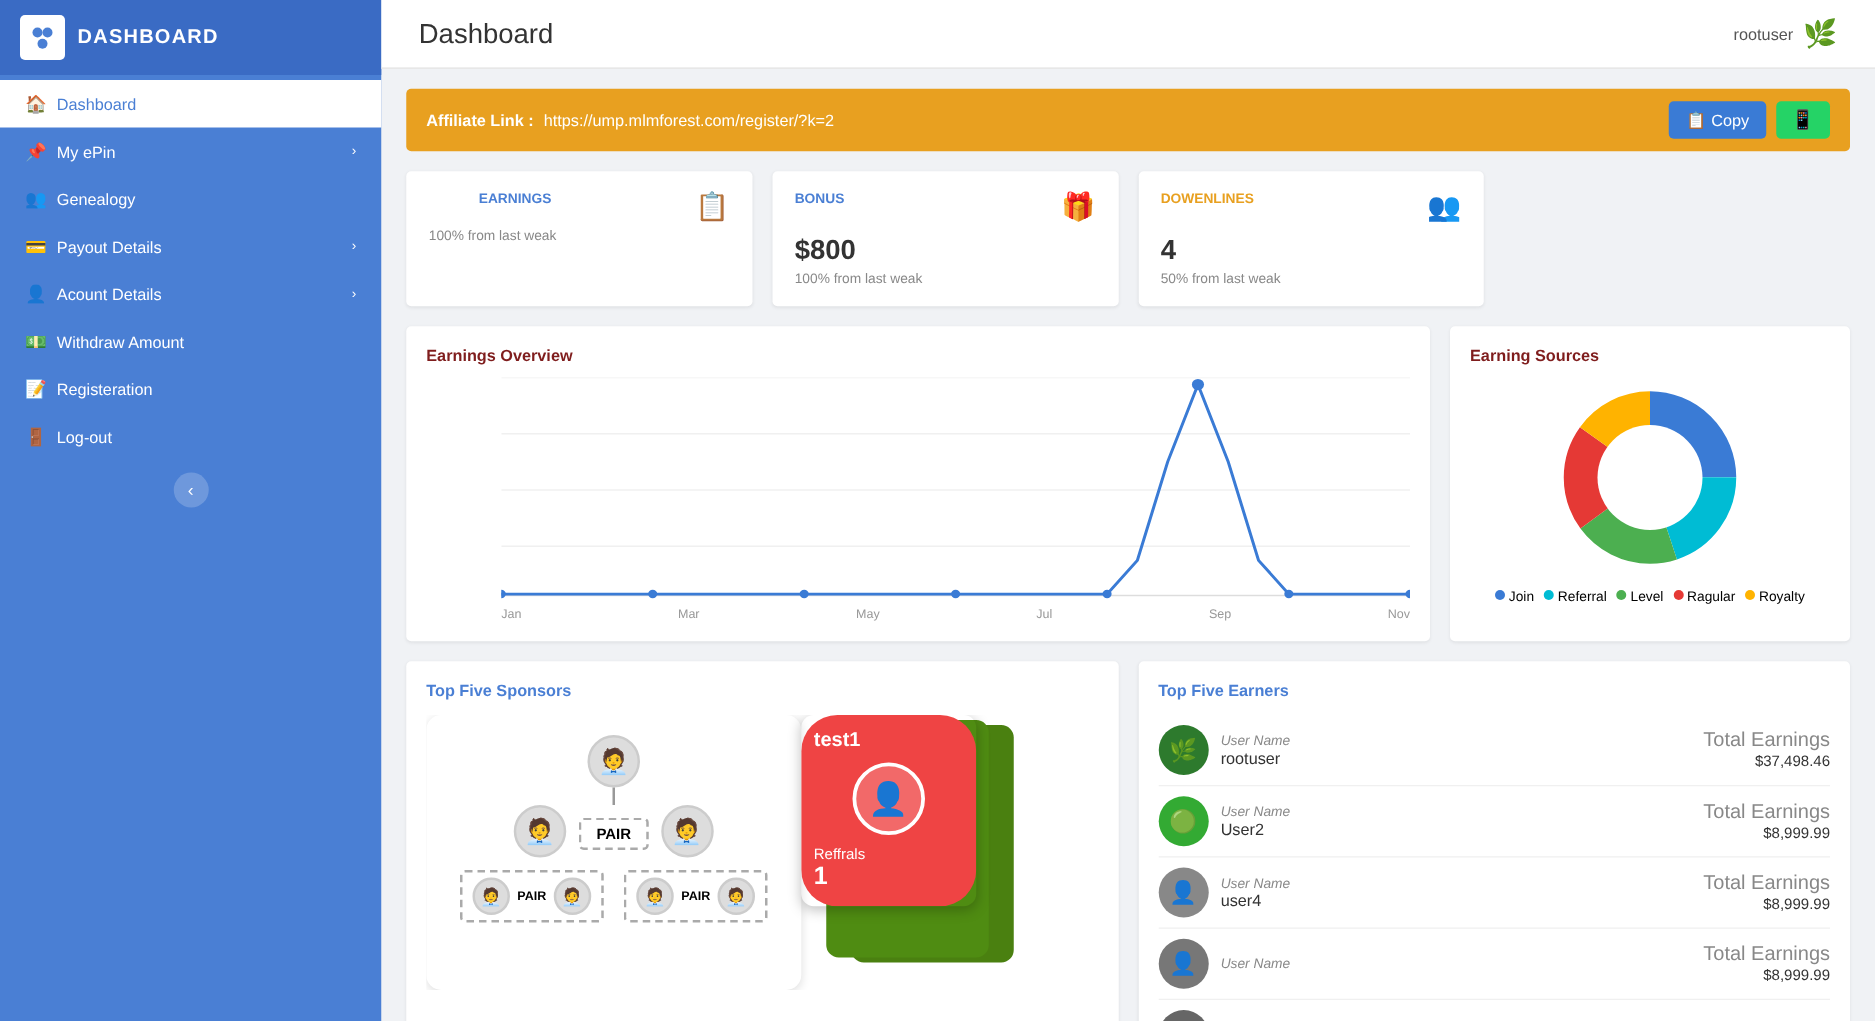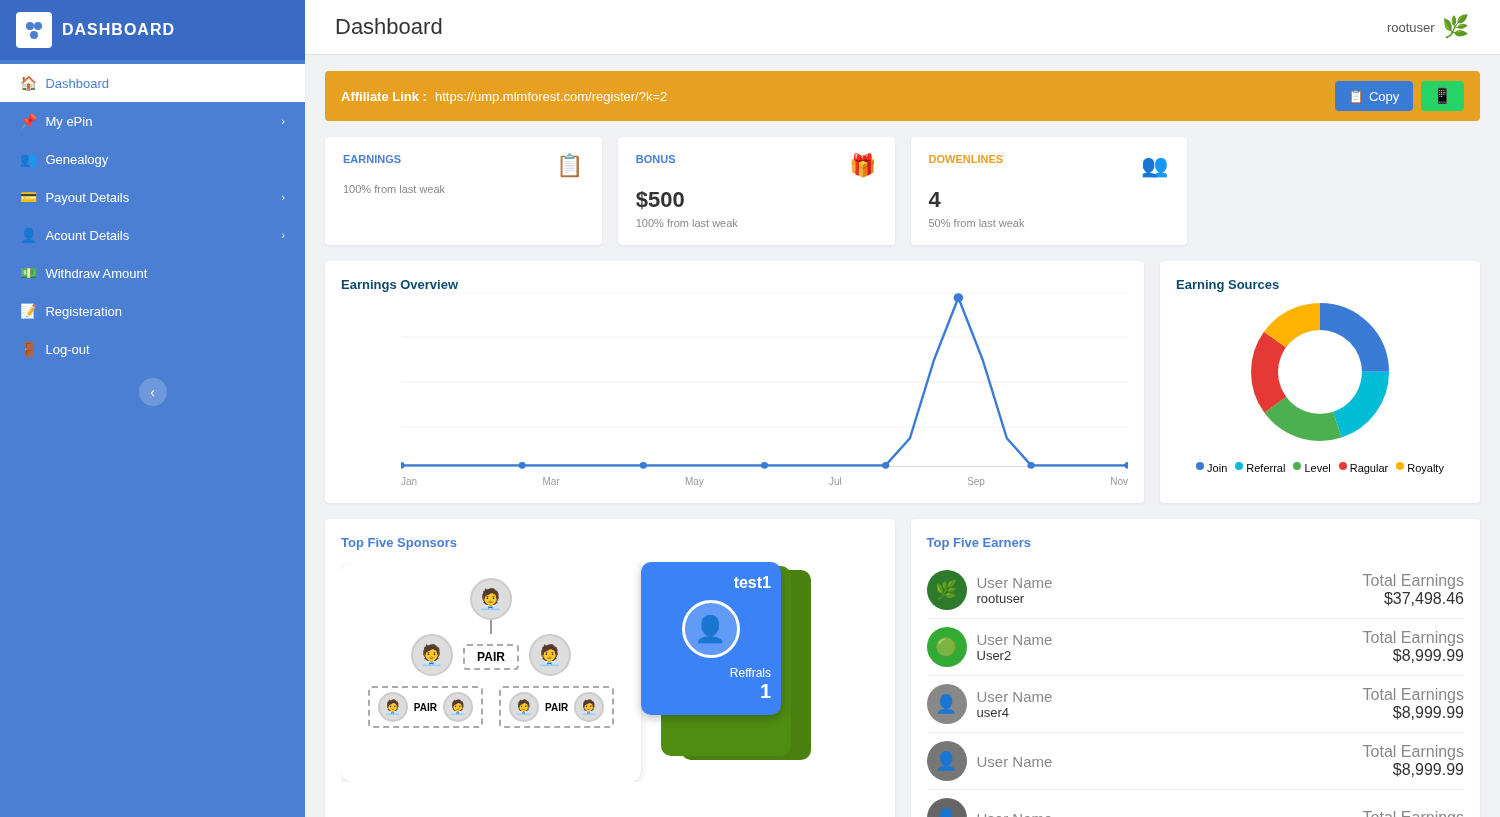--- a/index.html
+++ b/index.html
@@ -113,42 +113,42 @@
       padding: 16px 18px;
       display: flex;
       flex-direction: column;
       gap: 4px;
       box-shadow: 0 1px 3px rgba(0,0,0,0.07);
     }
     .stat-card-header {
       display: flex; justify-content: space-between; align-items: flex-start;
     }
     .stat-label { font-size: 11px; font-weight: bold; text-transform: uppercase; }
-    .stat-label.earnings { color: #4a7fd4; }
+    .stat-label.earnings { color: #4a7fd4; margin-left: 40px; }
     .stat-label.withdrawal { color: #4a7fd4; }
     .stat-label.bonus { color: #4a7fd4; }
     .stat-label.downlines { color: #e8a020; }
     .stat-icon { font-size: 22px; color: #ccc; }
     .stat-value { font-size: 22px; font-weight: bold; color: #333; margin-top: 4px; }
     .stat-sub { font-size: 11px; color: #888; }
 
     
     .charts-row {
       display: grid;
       grid-template-columns: 1fr 320px;
       gap: 16px;
       margin-bottom: 16px;
     }
     .chart-card {
       background: white;
       border-radius: 4px;
       padding: 16px;
       box-shadow: 0 1px 3px rgba(0,0,0,0.07);
     }
-    .chart-title { font-size: 13px; font-weight: bold; color: #0c4a6e; }
+    .chart-title { font-size: 13px; font-weight: bold; color: #7f1d1d; margin-bottom: 10px; }
 
     
     .line-chart-wrap { position: relative; height: 180px; }
     .line-chart-labels-y {
       position: absolute; left: 0; top: 0; bottom: 24px;
       display: flex; flex-direction: column; justify-content: space-between;
       font-size: 10px; color: #999; width: 60px;
     }
     .line-chart-svg-wrap {
       position: absolute; left: 60px; right: 0; top: 0; bottom: 0;
@@ -209,25 +209,25 @@
       gap: 10px;
     }
     .earner-row:last-child { border-bottom: none; }
     .earner-avatar {
       width: 40px; height: 40px; border-radius: 50%;
       background: #ddd; overflow: hidden;
       display: flex; align-items: center; justify-content: center;
       font-size: 18px;
     }
     .earner-info { flex: 1; }
-    .earner-label { font-size: 15px; color: #888; }
+    .earner-label { font-size: 11px; color: #888; font-style: italic; }
     .earner-name { font-size: 13px; color: #333; }
     .earner-earnings { text-align: right; }
     .earner-earnings-label { font-size: 16px; color: #888; }
-    .earner-earnings-value { font-size: 16px; color: #333; font-weight: 500; }
+    .earner-earnings-value { font-size: 12px; color: #333; font-weight: 500; }
 
     
     .chart-grid-line { stroke: #f0f0f0; stroke-width: 1; }
     .chart-axis-line { stroke: #ddd; stroke-width: 1; }
   </style>
 </head>
 <body>
 
 <div class="sidebar">
   <div class="sidebar-header">
@@ -313,21 +313,21 @@
         <span class="stat-label earnings" style="color:#4a7fd4">EARNINGS</span>
         <span class="stat-icon">📋</span>
       </div>
       <div class="stat-sub">100% from last weak</div>
     </div>
         <div class="stat-card">
       <div class="stat-card-header">
         <span class="stat-label bonus" style="color:#4a7fd4">BONUS</span>
         <span class="stat-icon">🎁</span>
       </div>
-      <div class="stat-value">$500</div>
+      <div class="stat-value">$800</div>
       <div class="stat-sub">100% from last weak</div>
     </div>
         <div class="stat-card">
       <div class="stat-card-header">
         <span class="stat-label downlines" style="color:#e8a020">DOWENLINES</span>
         <span class="stat-icon">👥</span>
       </div>
       <div class="stat-value">4</div>
       <div class="stat-sub">50% from last weak</div>
     </div>
@@ -451,21 +451,21 @@
               </div>
             </div>
           </div>
 
           <div style="position:relative;flex:1;min-height:200px;">
 
             <div style="position:absolute;left:40px;top:8px;width:130px;background:#4a8010;border-radius:10px;height:190px;z-index:1;"></div>
             <div style="position:absolute;left:20px;top:4px;width:130px;background:#4f8c12;border-radius:10px;height:190px;z-index:2;"></div>
 
             <div style="position:absolute;left:0;top:0;width:140px;border-radius:10px;overflow:hidden;z-index:3;box-shadow:0 3px 10px rgba(0,0,0,0.25);">
-              <div style="background:#3b82f6;color:white;text-align:right;padding:12px 10px;">
+              <div style="background:#ef4444;color:white;text-align:left;padding:12px 10px;border-radius:29px;">
                 <div style="font-size:16px;font-weight:bold;margin-bottom:8px;">test1</div>
                 <div style="width:58px;height:58px;border-radius:50%;background:rgba(255,255,255,0.2);margin:0 auto 8px;display:flex;align-items:center;justify-content:center;border:3px solid white;font-size:26px;">👤</div>
                 <div style="font-size:12px;margin-top:4px;">Reffrals</div>
                 <div style="font-size:20px;font-weight:bold;">1</div>
               </div>
             </div>
           </div>
         </div>
       </div>
 

